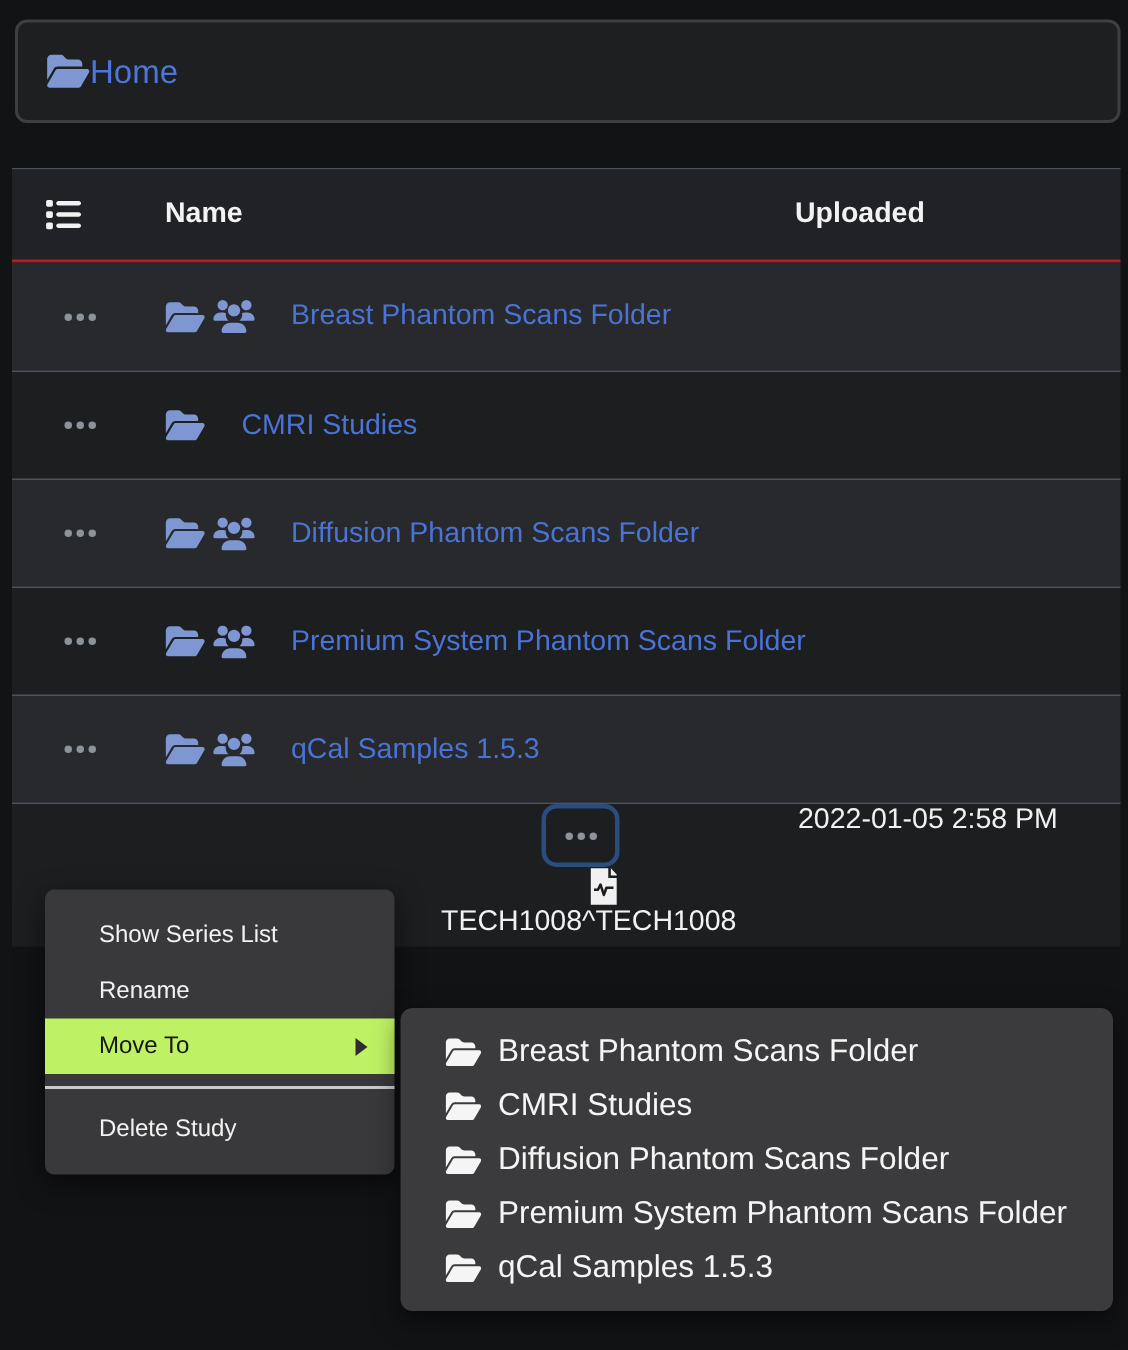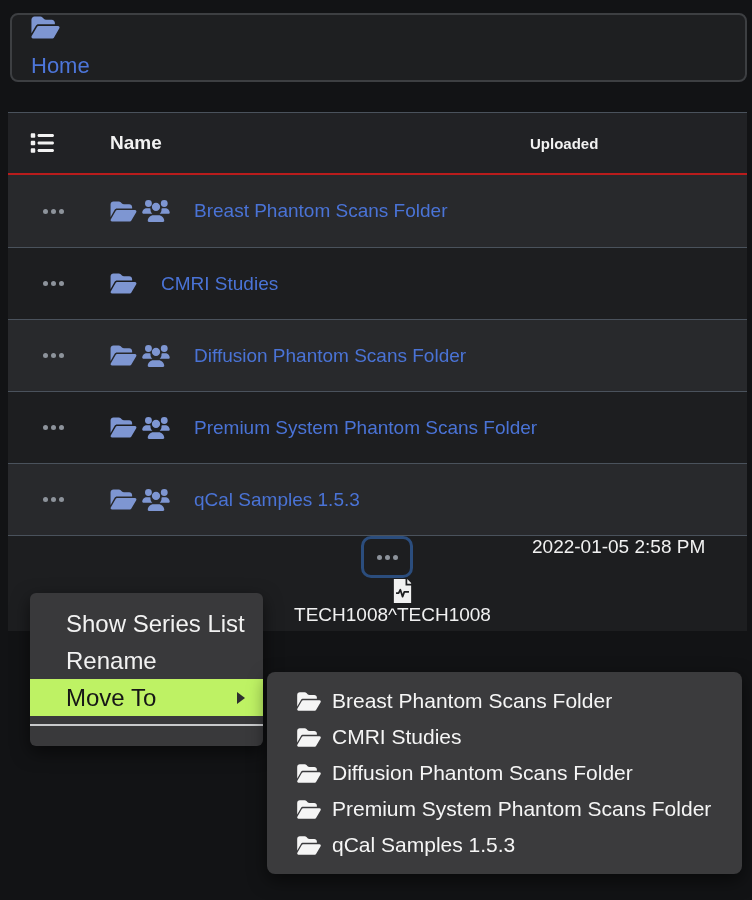--- a/index.html
+++ b/index.html
@@ -6,37 +6,37 @@
   body {
     width:752px; height:900px; position:relative; overflow:hidden;
     background:#121315;
     font-family:"Liberation Sans","DejaVu Sans",sans-serif;
     -webkit-font-smoothing:antialiased;
   }
   
   .breadcrumb-box {
     position:absolute; left:10px; top:13px; width:737px; height:69px;
     box-sizing:border-box; background:#1e1f21; border:2px solid #3d3f42;
-    border-radius:8px; display:flex; align-items:flex-start; padding-left:19px; gap:13px;flex-direction:column;
+    border-radius:8px; display:flex; align-items:center; padding-left:19px; gap:0;
   }
   .breadcrumb-box .crumb-icon svg { display:block; width:29px; height:25px; fill:#7e96d2; }
   .crumb-label { color:#4d76da; font-size:22px; }
   
   .table {
     position:absolute; left:8px; top:112px; width:739px;
     border-top:1px solid #4a525c;
   }
   .thead {
     height:60px; background:#212225; border-bottom:2px solid #b91c1c;
     position:relative; display:flex; align-items:center;
   }
   .list-btn { position:absolute; left:22px; top:50%; transform:translateY(-50%); }
   .list-btn svg { display:block; width:24px; height:24px; fill:#f2f2f2; }
   .col-name     { position:absolute; left:102px; color:#f2f2f2; font-size:19px; font-weight:bold; }
-  .col-uploaded { position:absolute; left:522px; color:#f2f2f2; font-size:15px; font-weight:bold; }
+  .col-uploaded { position:absolute; left:522px; color:#f2f2f2; font-size:19px; font-weight:bold; }
   .row {
     position:relative; height:72px; display:flex; align-items:center;
     background:#28292c; border-top:1px solid #4a525c;
     padding-left:19px; box-sizing:border-box;
   }
   .row:first-child { border-top:none; }
   .row:nth-child(even) { background:#1d1e20; }
   .row.tall { height:96px;flex-direction:column; }
   .ellipsis-wrap {
     flex:none; width:52px; height:42px; border-radius:10px;
@@ -56,21 +56,21 @@
   .name.plain { color:#f1f1f1; margin-left:11px; }
   .uploaded { position:absolute; left:524px; color:#f1f1f1; font-size:19px; white-space:nowrap; }
   
   .ctx-menu {
     position:absolute; left:30px; top:593px; width:233px; box-sizing:border-box;
     background:#39393b; border-radius:6px; padding:12px 0;
     box-shadow:0 6px 18px rgba(0,0,0,.55); z-index:10;
   }
   .ctx-item {
     position:relative; height:37px; display:flex; align-items:center;
-    padding-left:36px; font-size:24px; color:#f2f2f2; cursor:pointer; white-space:nowrap;
+    padding-left:36px; font-size:16px; color:#f2f2f2; cursor:pointer; white-space:nowrap;
   }
   .ctx-item.highlight { background:#bef264; color:#161616; }
   .caret {
     position:absolute; right:18px; top:50%; transform:translateY(-50%);
     width:0; height:0; border-left:8px solid #2e2e30;
     border-top:6px solid transparent; border-bottom:6px solid transparent;
   }
   .ctx-divider { height:2px; background:#c9cacc; margin:8px 0; }
   
   .sub-menu {
@@ -253,20 +253,24 @@
   </div>
     <div class="ctx-item">
     <span class="ctx-label">Rename</span>
 
   </div>
     <div class="ctx-item highlight">
     <span class="ctx-label">Move To</span>
     <span class="caret" style=""></span>
   </div>
     <div class="ctx-divider"></div>
+    <div class="ctx-item">
+    <span class="ctx-label">Delete Study</span>
+
+  </div>
   </div>
 
 <div class="sub-menu" id="sub-menu">
     <div class="sub-item">
     <span class="sub-folder">
       <svg viewBox="0 0 576 512">
           <path d="M88.7 223.8L0 375.8V96C0 60.7 28.7 32 64 32H181.5c17 0 33.3 6.7 45.3 18.7l26.5 26.5c12 12 28.3 18.7 45.3 18.7H416c35.3 0 64 28.7 64 64v32H144c-22.8 0-43.8 12.1-55.3 31.8zm27.6 16.1C122.1 230 132.6 224 144 224H544c11.5 0 22 6.1 27.7 16.1s5.7 22.2-.1 32.1l-112 192C453.9 474 443.4 480 432 480H32c-11.5 0-22-6.1-27.7-16.1s-5.7-22.2 .1-32.1l112-192z"></path>
         </svg>
     </span>
     <span class="sub-label">Breast Phantom Scans Folder</span>

